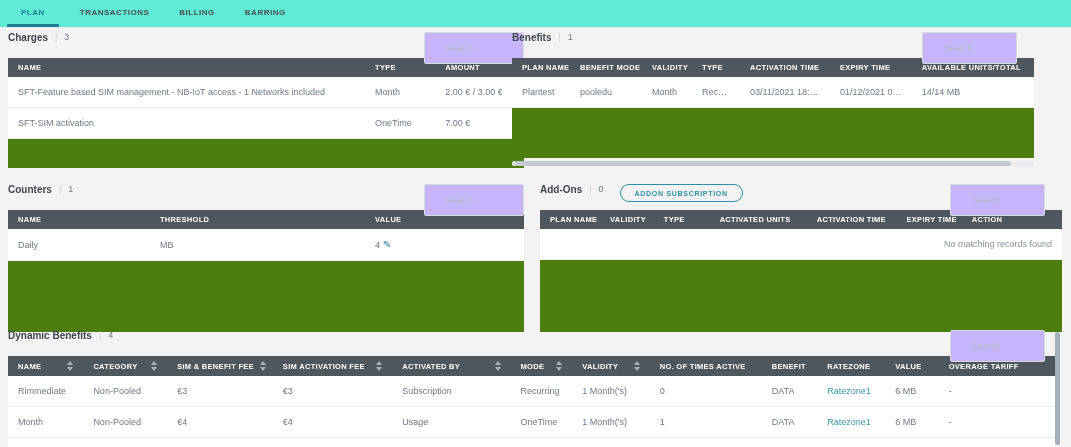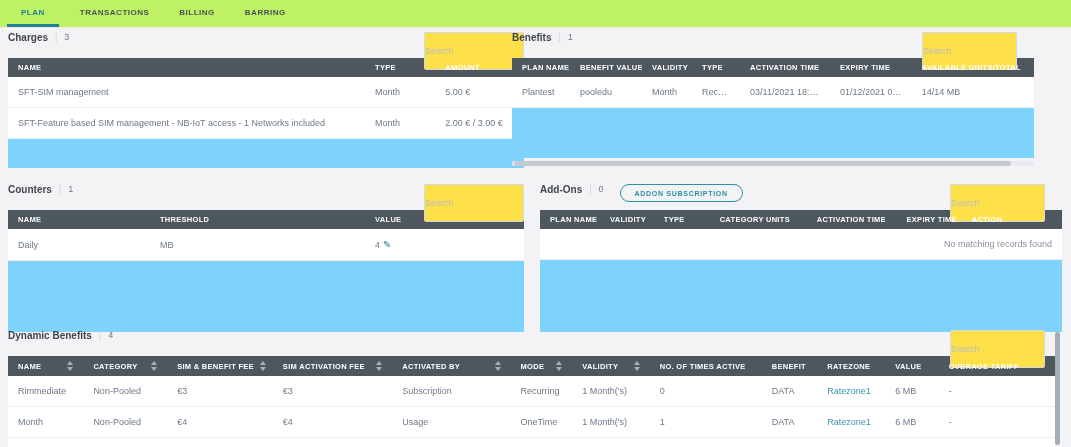--- a/index.html
+++ b/index.html
@@ -5,50 +5,50 @@
   html,body{margin:0;padding:0}
   body{
     width:1071px;height:447px;position:relative;overflow:hidden;
     background:#f3f3f5;
     font-family:"Liberation Sans","DejaVu Sans",sans-serif;
     -webkit-font-smoothing:antialiased;
   }
   
   .tabbar{
     position:absolute;left:0;top:0;width:100%;height:28px;
-    background:#bef264;border-bottom:1px solid #ececf0;
+    background:#5eead4;border-bottom:1px solid #ececf0;
     padding-left:7px;box-sizing:border-box;display:flex;align-items:stretch;
   }
   .tab{
     display:flex;align-items:center;padding:0 9px;margin-right:12px;
     font-size:8px;font-weight:700;letter-spacing:.5px;color:#4a5158;
     border-bottom:3px solid transparent;cursor:pointer;box-sizing:border-box;
   }
   .tab.active{color:#1e7f93;border-bottom-color:#1e7f93;padding:0 14px;}
   
   .panel{position:absolute;}
   .panel-head{height:22px;margin-bottom:4px;display:flex;align-items:flex-start;}
   .panel-title{font-size:10px;font-weight:700;color:#40464d;}
   .panel-sep{color:#ccd0d5;margin:0 7px;font-size:9px;}
   .panel-count{font-size:9px;color:#6e7987;}
   .spacer{flex:1;}
   .search{
-    width:100px;height:38px;box-sizing:border-box;border:1px solid #d6d9de;
-    border-radius:2px;background:#fde047;padding:0 0;font-size:9px;color:#555;
+    width:100px;height:32px;box-sizing:border-box;border:1px solid #d6d9de;
+    border-radius:2px;background:#c4b5fd;padding:0 21px;font-size:9px;color:#555;
     font-family:inherit;outline:none;
   }
   .search::placeholder{color:#b7bdc4;}
   .rm17{margin-right:17px;}
   .rm10{margin-right:10px;}
   .pill-btn{
     margin-left:16px;height:18px;padding:0 14px;border-radius:10px;
     border:1px solid #2b90a5;background:transparent;color:#2b90a5;
     font-size:7px;font-weight:700;letter-spacing:.7px;font-family:inherit;cursor:pointer;
   }
-  .panel-body{background:#7dd3fc;}
+  .panel-body{background:#4d7c0f;}
   table{width:100%;border-collapse:collapse;table-layout:fixed;}
   th{
     background:#4f575e;color:#fff;font-size:7.5px;font-weight:700;
     letter-spacing:.3px;text-align:left;padding:5px 10px;white-space:nowrap;
     overflow:hidden;
   }
   td{
     background:#fff;font-size:9px;color:#6e7987;padding:10px 10px;
     border-bottom:1px solid #eceef1;white-space:nowrap;overflow:hidden;
     text-overflow:ellipsis;
@@ -102,28 +102,28 @@
         </colgroup>
       <thead>
           <tr>
         <th>NAME</th>
         <th>TYPE</th>
         <th>AMOUNT</th>
       </tr>
         </thead>
       <tbody>
         <tr>
-          <td>SFT-SIM management</td>
-          <td>Month</td>
-          <td>5.00 €</td>
-        </tr>
-        <tr>
           <td>SFT-Feature based SIM management - NB-IoT access - 1 Networks included</td>
           <td>Month</td>
           <td>2.00 € / 3.00 €</td>
+        </tr>
+        <tr>
+          <td>SFT-SIM activation</td>
+          <td>OneTime</td>
+          <td>7.00 €</td>
         </tr>
       </tbody>
     </table>
   </div>
 </div>
 
 <div class="panel benefits">
   <div class="panel-head">
     <span class="panel-title">Benefits</span>
     <span class="panel-sep">|</span>
@@ -138,21 +138,21 @@
           <col style="width:13.8%">
           <col style="width:9.6%">
           <col style="width:9.2%">
         <col style="width:17.2%">
           <col style="width:15.7%">
           <col style="width:23.4%">
       </colgroup>
       <thead>
           <tr>
         <th>PLAN NAME</th>
-        <th>BENEFIT VALUE</th>
+        <th>BENEFIT MODE</th>
         <th>VALIDITY</th>
         <th>TYPE</th>
         <th>ACTIVATION TIME</th>
         <th>EXPIRY TIME</th>
         <th>AVAILABLE UNITS/TOTAL</th>
       </tr>
         </thead>
       <tbody>
         <tr>
           <td>Plantest</td>
@@ -224,21 +224,21 @@
           <col style="width:18.6%">
         <col style="width:17.2%">
           <col style="width:12.5%">
           <col style="width:19.2%">
       </colgroup>
       <thead>
           <tr>
         <th>PLAN NAME</th>
         <th>VALIDITY</th>
         <th>TYPE</th>
-        <th>CATEGORY UNITS</th>
+        <th>ACTIVATED UNITS</th>
         <th>ACTIVATION TIME</th>
         <th>EXPIRY TIME</th>
         <th>ACTION</th>
       </tr>
         </thead>
       <tbody>
         <tr>
           <td class="empty-cell" colspan="7">No matching records found</td>
         </tr>
       </tbody>

